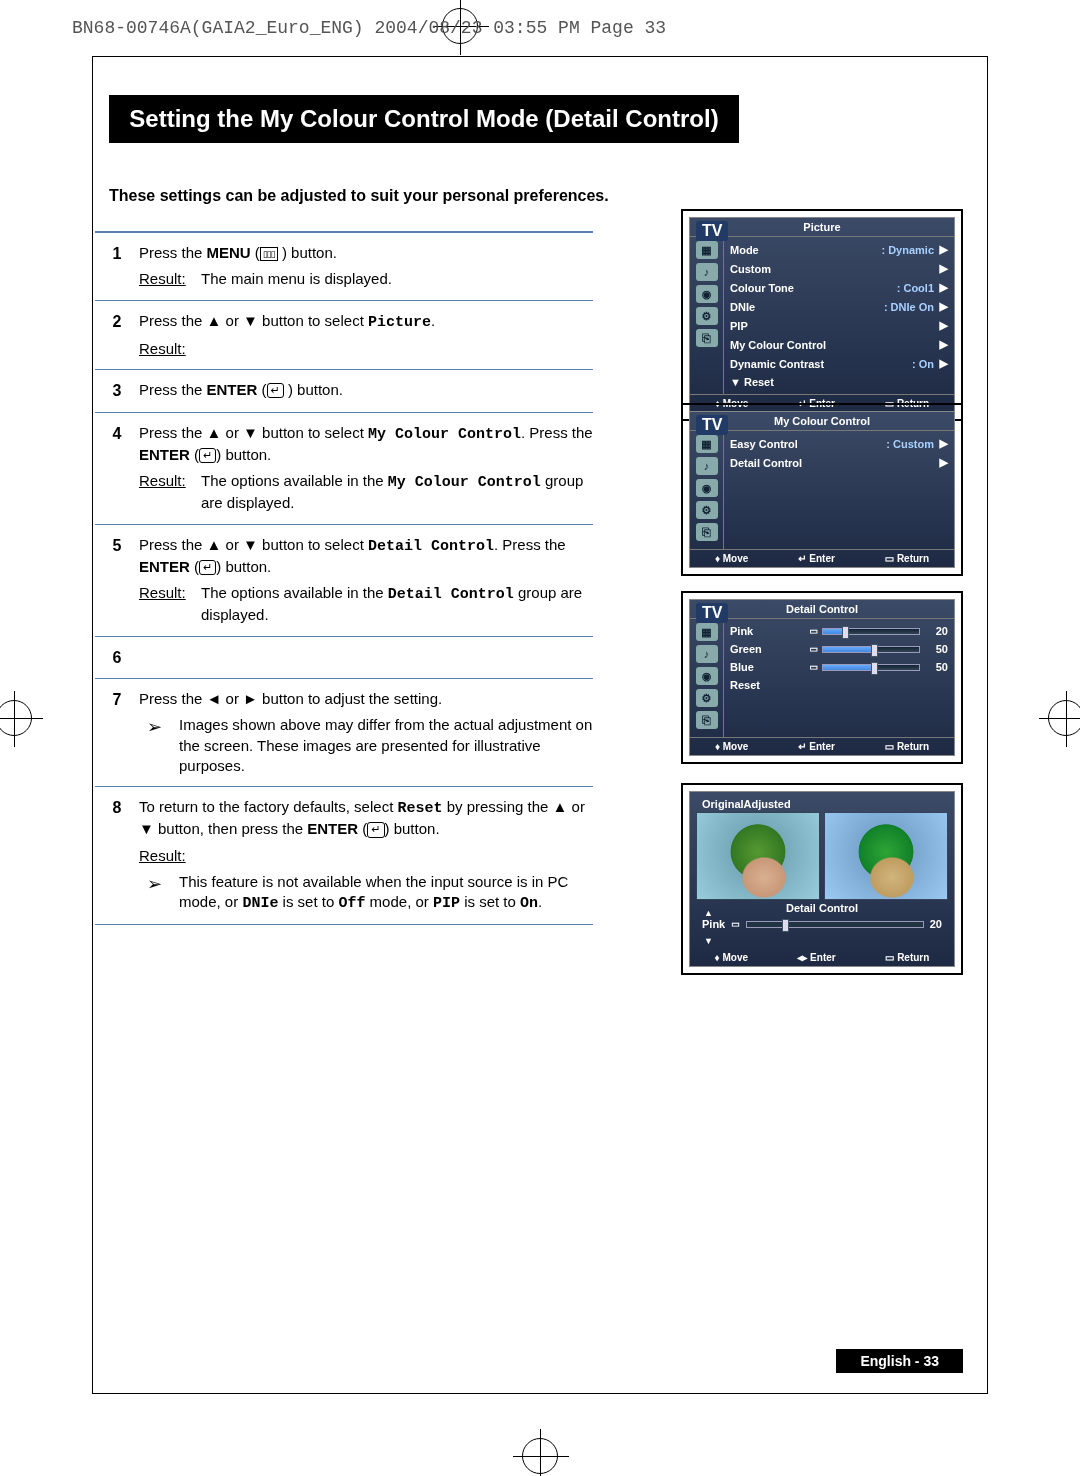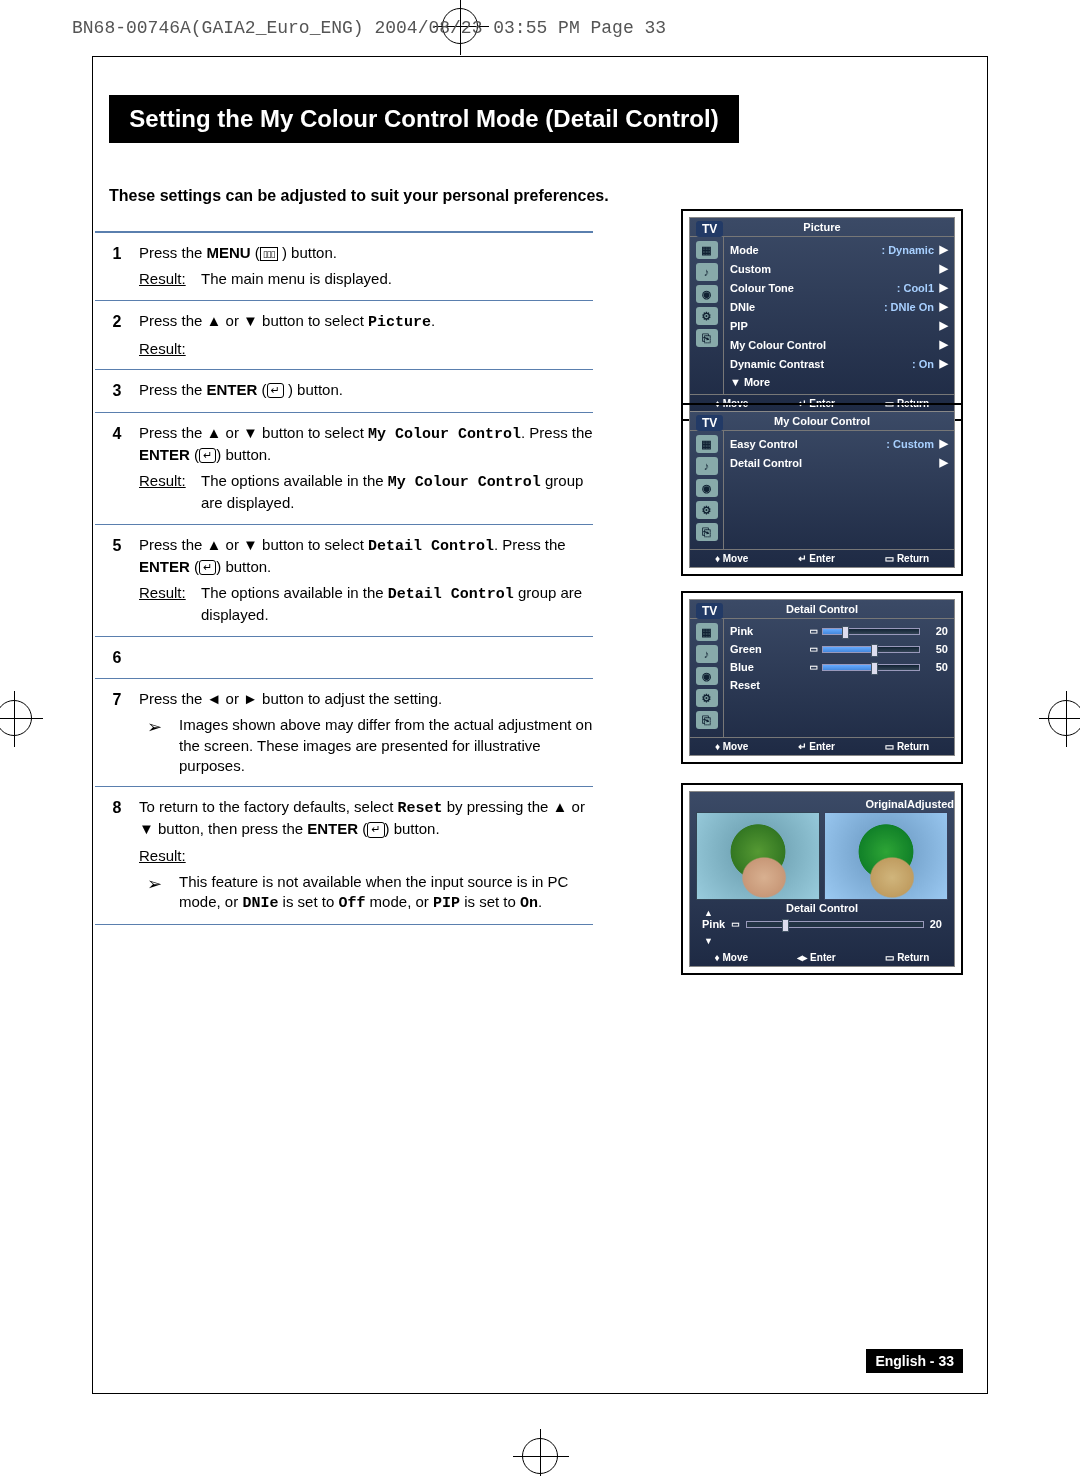--- a/index.html
+++ b/index.html
@@ -96,21 +96,21 @@
     align-items:center; gap:4px; padding:4px 0;
   }
   .osd-side .ico {
     width:22px; height:18px;
     background:#8aa; border-radius:3px;
     display:flex; align-items:center; justify-content:center;
     font-size:11px; color:#123;
   }
   .tv-tag {
     position:absolute; top:3px; left:6px;
-    font-size:12px; background:#223a66; padding:1px 6px; border-radius:3px;
+    font-size:16px; background:#223a66; padding:1px 6px; border-radius:3px;
   }
   .osd-rows { flex:1; padding:3px 6px 3px 6px; }
   .osd-row {
     display:flex; justify-content:space-between; align-items:flex-end;
     padding:3px 0;
   }
   .osd-row .lbl { flex:1; }
   .osd-row .val { color:#a8d0ff; padding-right:4px; }
   .osd-row .caret { width:10px; text-align:right; }
   .osd-foot {
@@ -141,22 +141,22 @@
   .compare {
     position:absolute; right:24px; width:282px;
     border:2px solid #000; padding:6px;
   }
   .compare-inner {
     background:linear-gradient(#3b4a66,#1e2a44);
     border:1px solid #888; color:#fff; font-weight:bold; font-size:10px;
     position:relative; height:176px;
   }
   .compare-labels {
-    display:flex; justify-content:flex-end;
-    position:absolute; top:6px; left:0; right:0; font-size:11px; z-index:2;
+    display:flex; justify-content:flex-start;
+    position:absolute; top:6px; left:12px; right:0; font-size:11px; z-index:2;
   }
   .compare-imgs { position:absolute; top:20px; left:6px; right:6px; height:88px; display:flex; gap:4px; }
   .fakeimg {
     flex:1; border:1px solid #345;
     background:
       radial-gradient(ellipse 50px 46px at 55% 75%, #d8b090 0%, #c89878 42%, transparent 45%),
       radial-gradient(circle at 50% 45%, #593 0%, #372 35%, #7ab 36%, #9cd 100%);
   }
   .fakeimg.adj { filter: hue-rotate(18deg) saturate(1.25); }
   .compare-mid {
@@ -172,21 +172,21 @@
   .compare-foot {
     position:absolute; bottom:3px; left:0; right:0;
     display:flex; justify-content:space-around; font-size:10px;
   }
   .triup::before { content:"▲"; font-size:9px; margin-right:2px; }
   .tridn::before { content:"▼"; font-size:9px; margin-right:2px; }
 
   .page-num {
     position:absolute; right:24px; bottom:20px;
     background:#000; color:#fff; font-weight:bold;
-    padding:4px 9px; font-size:14px;
+    padding:4px 24px; font-size:14px;
   }
   .enter-ico {
     display:inline-block; border:1.2px solid #000; border-radius:3px;
     font-size:11px; padding:0 3px; line-height:1.2; vertical-align:1px;
   }
   .menu-ico {
     display:inline-block; border:1.2px solid #000;
     font-size:9px; padding:0 2px; letter-spacing:-1px; vertical-align:1px;
   }
 </style>
@@ -331,21 +331,21 @@
               <span class="lbl">My Colour Control</span>
               <span class="val"></span>
               <span class="caret">▶</span>
             </div>
             <div class="osd-row">
               <span class="lbl">Dynamic Contrast</span>
               <span class="val">: On</span>
               <span class="caret">▶</span>
             </div>
             <div class="osd-row">
-              <span class="lbl">▼ More</span>
+              <span class="lbl">▼ Reset</span>
             </div>
           </div>
       </div>
       <div class="osd-foot">
         <span>♦ <span>Move</span></span>
         <span>↵ <span>Enter</span></span>
         <span>▭ <span>Return</span></span>
       </div>
     </div>
   </div>

